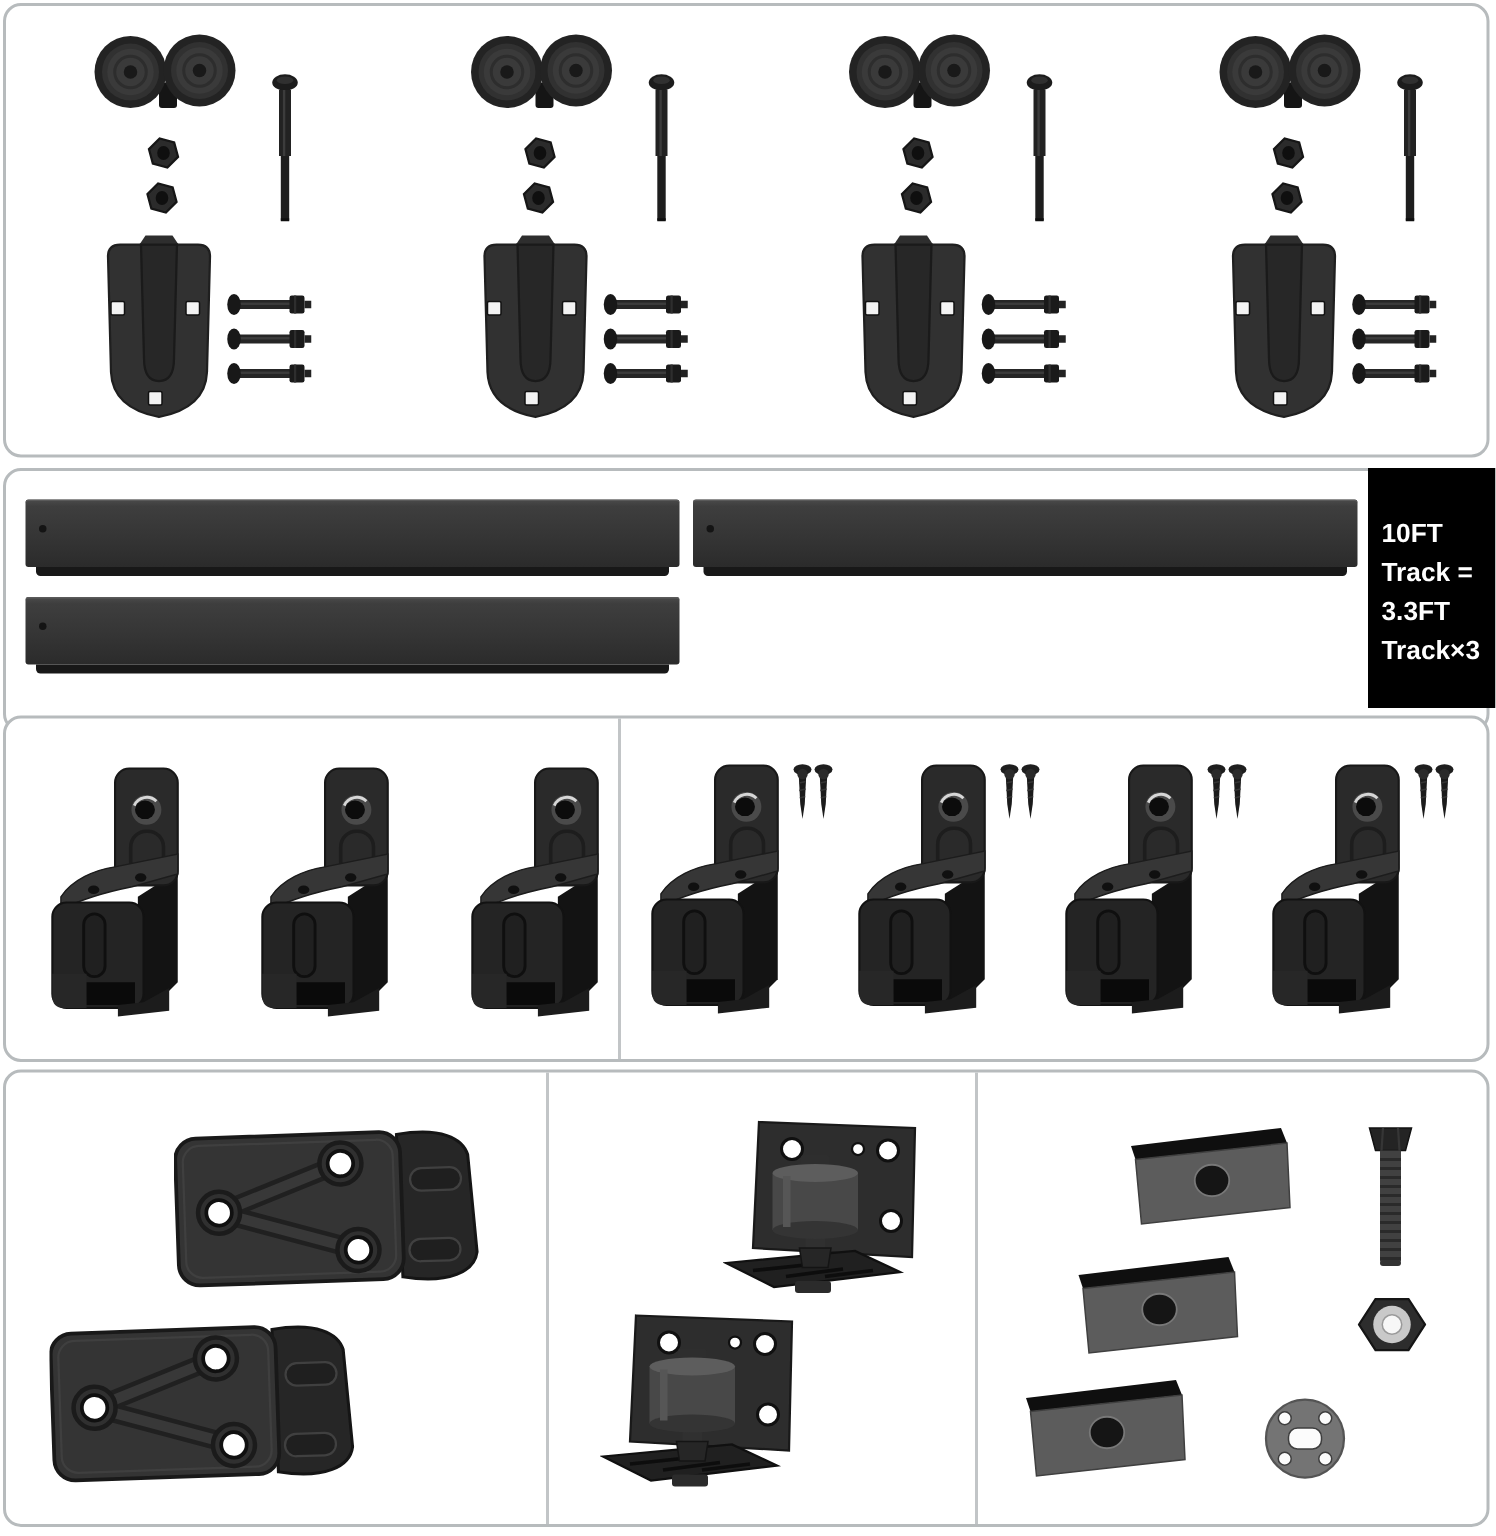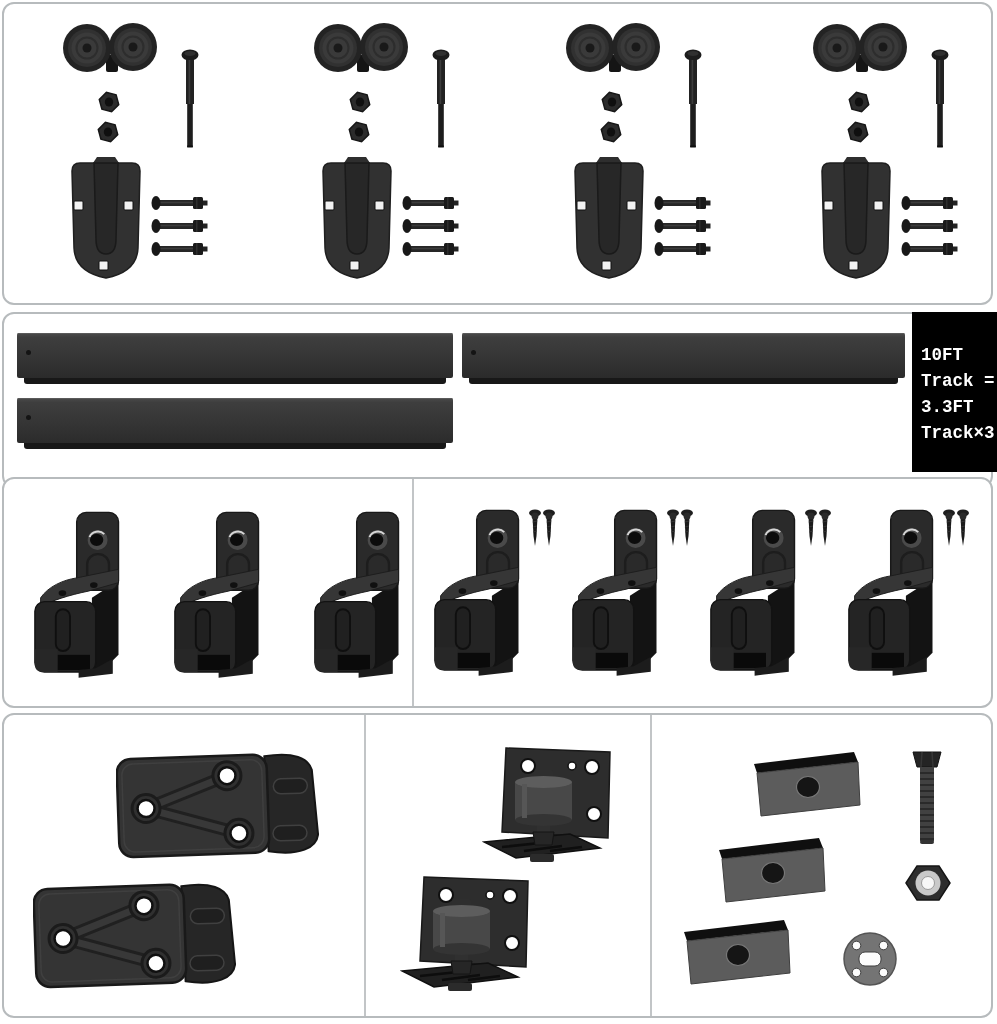--- a/index.html
+++ b/index.html
@@ -187,21 +187,21 @@
 
   <div class="panel" style="top:2px;height:303px;">
     <svg class="panel-svg" width="987" height="299" viewBox="0 0 987 299">
       <use href="#sym-roller-set" x="51" y="11" width="170" height="270"></use>
       <use href="#sym-roller-set" x="302" y="11" width="170" height="270"></use>
       <use href="#sym-roller-set" x="554" y="11" width="170" height="270"></use>
       <use href="#sym-roller-set" x="801" y="11" width="170" height="270"></use>
     </svg>
   </div>
 
-  <div class="panel" style="top:312px;height:176px;font-family:Liberation Mono, monospace;">
+  <div class="panel" style="top:312px;height:176px;">
     <div class="track" style="left:13px;top:19px;width:436px;"></div>
     <div class="track-lip" style="left:20px;top:64px;width:422px;"></div>
     <div class="track" style="left:458px;top:19px;width:443px;"></div>
     <div class="track-lip" style="left:465px;top:64px;width:429px;"></div>
     <div class="track" style="left:13px;top:84px;width:436px;"></div>
     <div class="track-lip" style="left:20px;top:129px;width:422px;"></div>
     <div class="track-dot" style="left:22px;top:36px;"></div>
     <div class="track-dot" style="left:467px;top:36px;"></div>
     <div class="track-dot" style="left:22px;top:101px;"></div>
     <div class="label-box" style="left:908px;top:-2px;width:89px;height:160px;">

